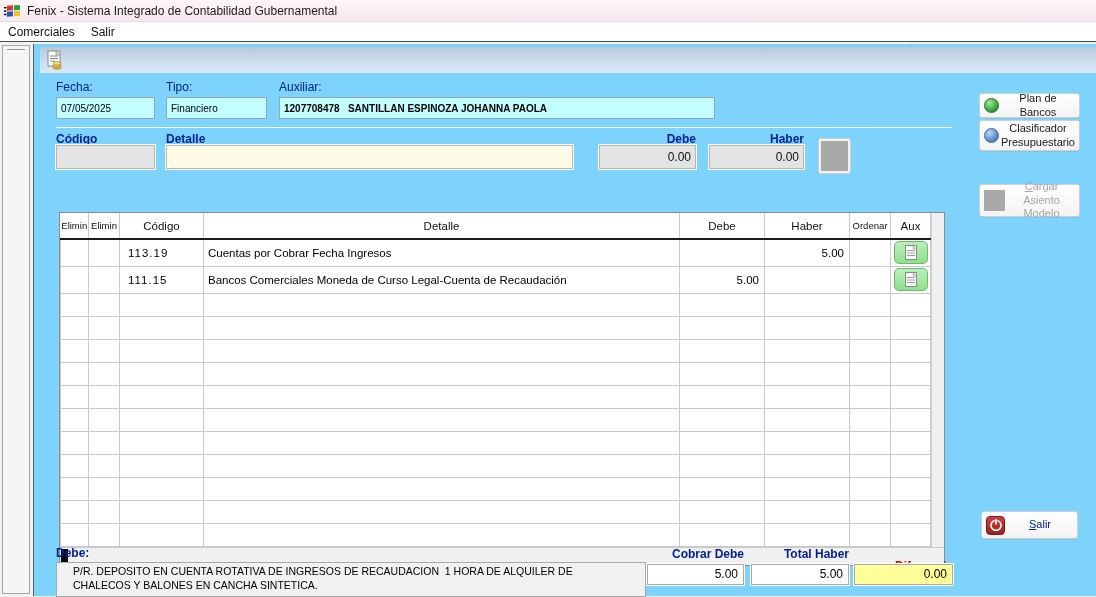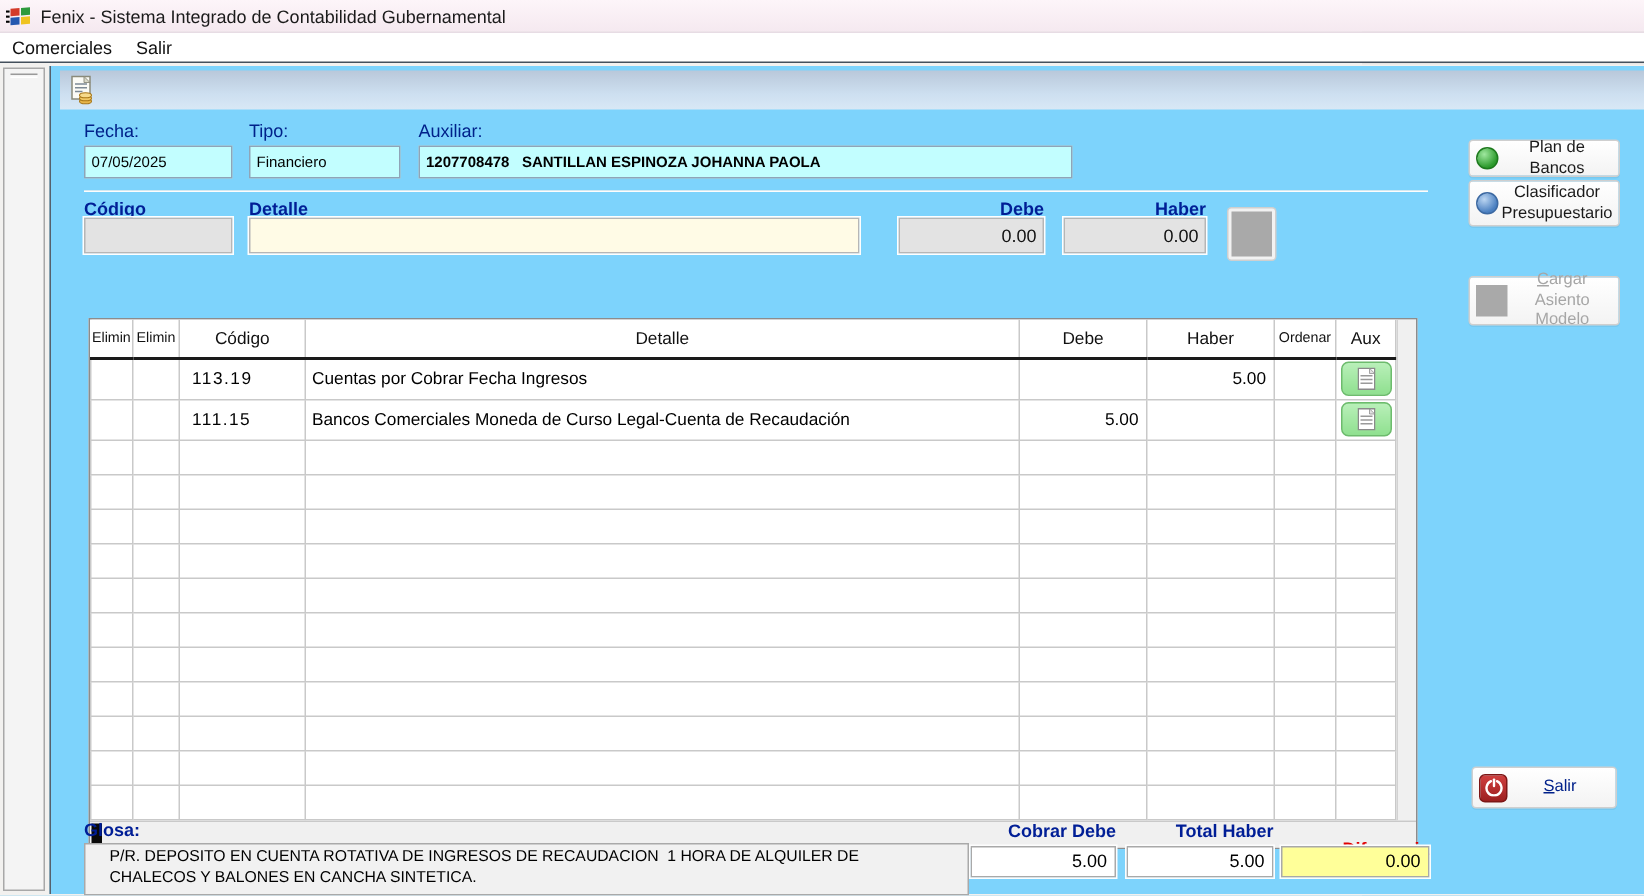--- a/index.html
+++ b/index.html
@@ -338,21 +338,21 @@
                 </tr>
               </tbody>
           </table>
           <div class="vstrip"></div>
         </div>
         <div class="hscroll">
           <div class="hthumb"></div>
         </div>
       </div>
 
-      <span class="lbl-b" style="top:502px; left:22px;">Glosa:</span>
+      <span class="lbl-b" style="top:502px; left:22px;">Debe:</span>
       <div class="glosa-box">P/R. DEPOSITO EN CUENTA ROTATIVA DE INGRESOS DE RECAUDACION  1 HORA DE ALQUILER DE CHALECOS Y BALONES EN CANCHA SINTETICA.</div>
 
       <span class="tot-lbl" style="left:613px; width:97px;">Cobrar Debe</span>
       <div class="tot-field" style="left:613px; width:97px;">5.00</div>
       <span class="tot-lbl" style="left:717px; width:98px;">Total Haber</span>
       <div class="tot-field" style="left:717px; width:98px;">5.00</div>
       <span class="tot-lbl dif-lbl" style="left:820px; width:99px;margin-top:12px;">Diferencia</span>
       <div class="tot-field dif-field" style="left:820px; width:99px;">0.00</div>
 
       <button class="side-btn" style="top:49px; left:945px; width:101px; height:25px;">

